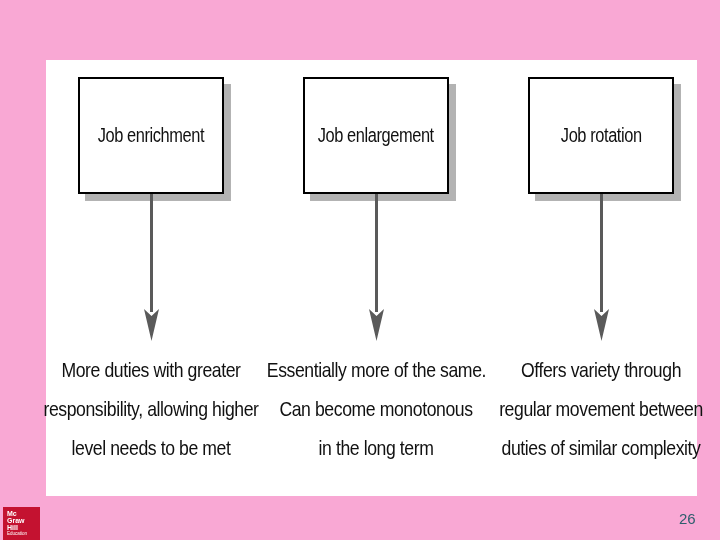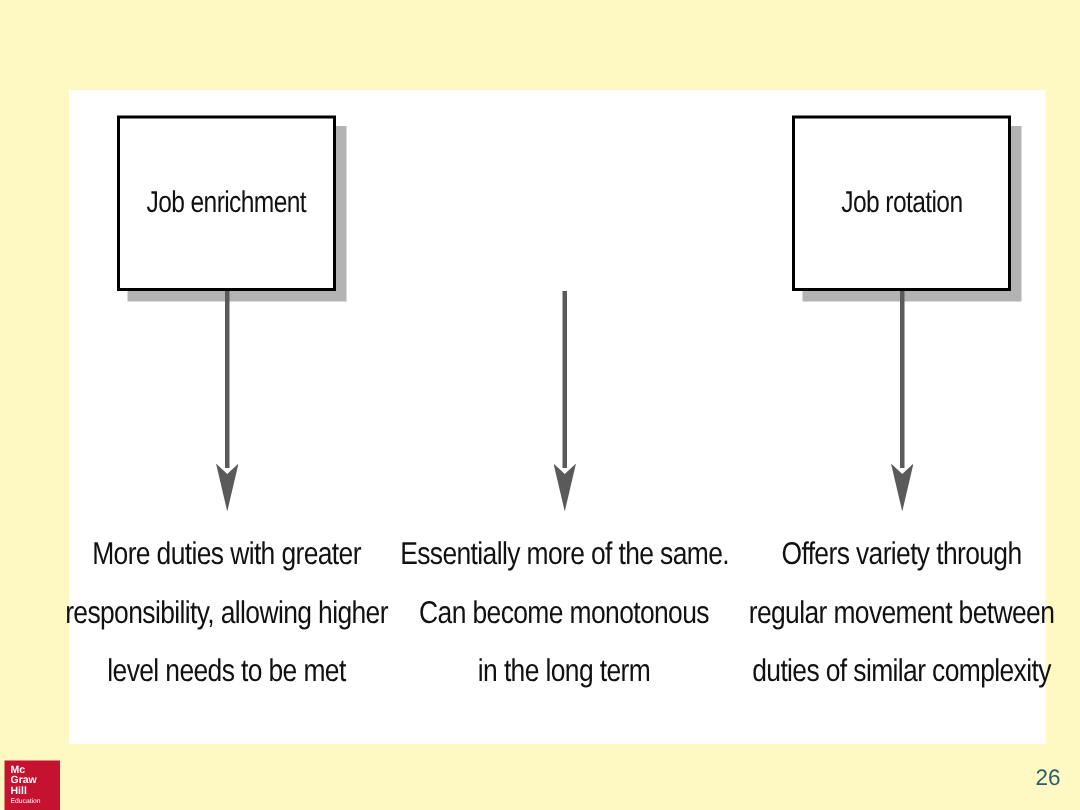--- a/index.html
+++ b/index.html
@@ -4,21 +4,21 @@
 <style>
   html, body {
     margin: 0;
     padding: 0;
     background: #000;
   }
   .slide {
     position: relative;
     width: 720px;
     height: 540px;
-    background: #fef9c3;
+    background: #f9a8d4;
     overflow: hidden;
     font-family: "Liberation Sans", sans-serif;
   }
   .panel {
     position: absolute;
     left: 46px;
     top: 60px;
     width: 651px;
     height: 436px;
     background: #ffffff;
@@ -110,21 +110,21 @@
   .logo .logo-line-small {
     font-size: 4.5px;
     line-height: 6px;
     font-weight: normal;
   }
   .page-number {
     position: absolute;
     left: 679px;
     top: 510px;
     width: 28px;
-    text-align: right;
+    text-align: left;
     font-size: 15px;
     color: #2e5d6d;
   }
 </style>
 </head>
 <body>
 
 <div class="slide">
 
   <div class="panel">
@@ -133,20 +133,23 @@
       <span class="box-label">Job enrichment</span>
     </div>
     <div class="arrow-line line-1"></div>
     <div class="arrow-head head-1"></div>
     <div class="desc desc-1">
       <div>More duties with greater</div>
       <div>responsibility, allowing higher</div>
       <div>level needs to be met</div>
     </div>
 
+    <div class="col-box box-2">
+      <span class="box-label">Job enlargement</span>
+    </div>
     <div class="arrow-line line-2"></div>
     <div class="arrow-head head-2"></div>
     <div class="desc desc-2">
       <div>Essentially more of the same.</div>
       <div>Can become monotonous</div>
       <div>in the long term</div>
     </div>
 
     <div class="col-box box-3">
       <span class="box-label">Job rotation</span>

